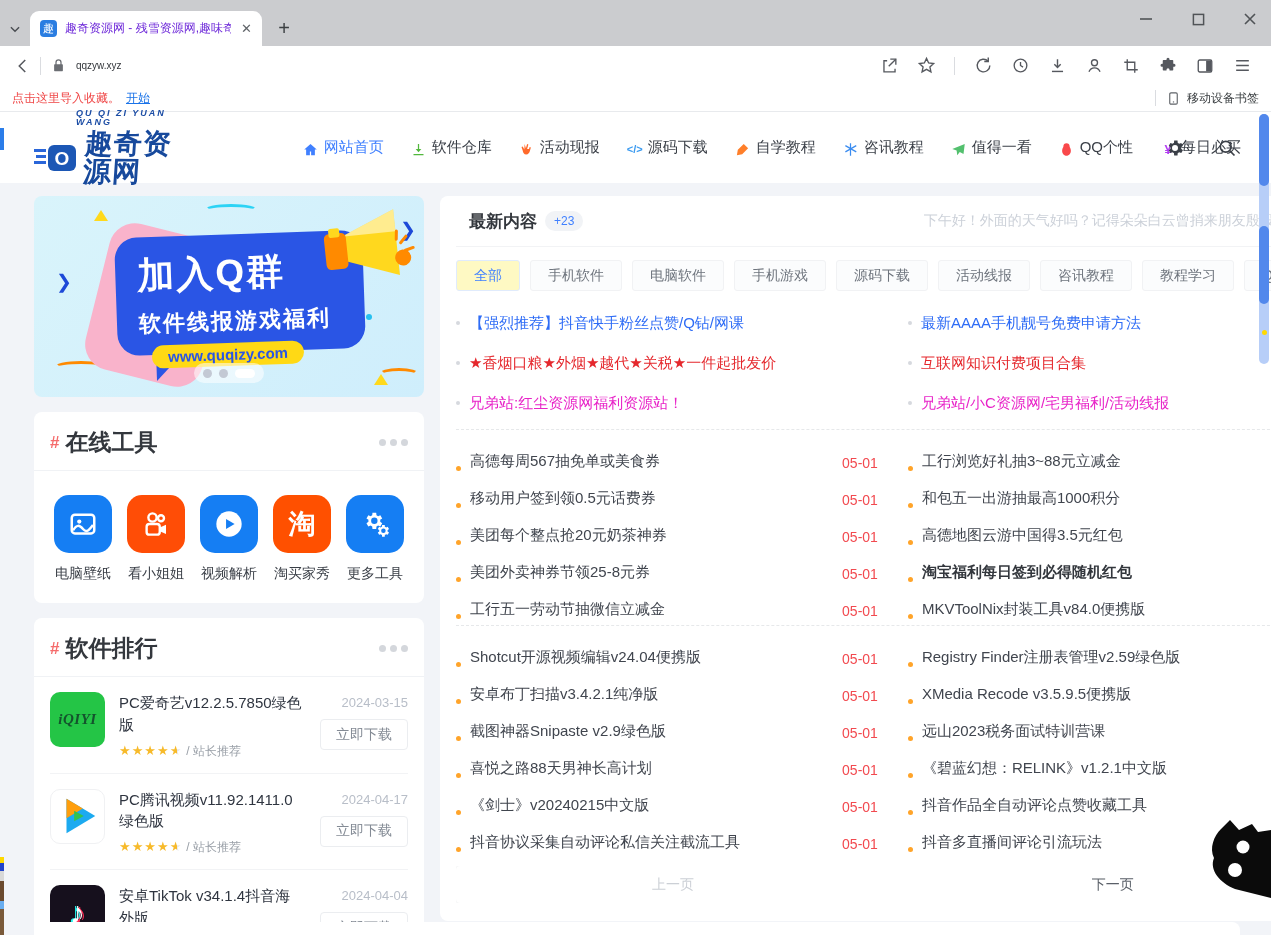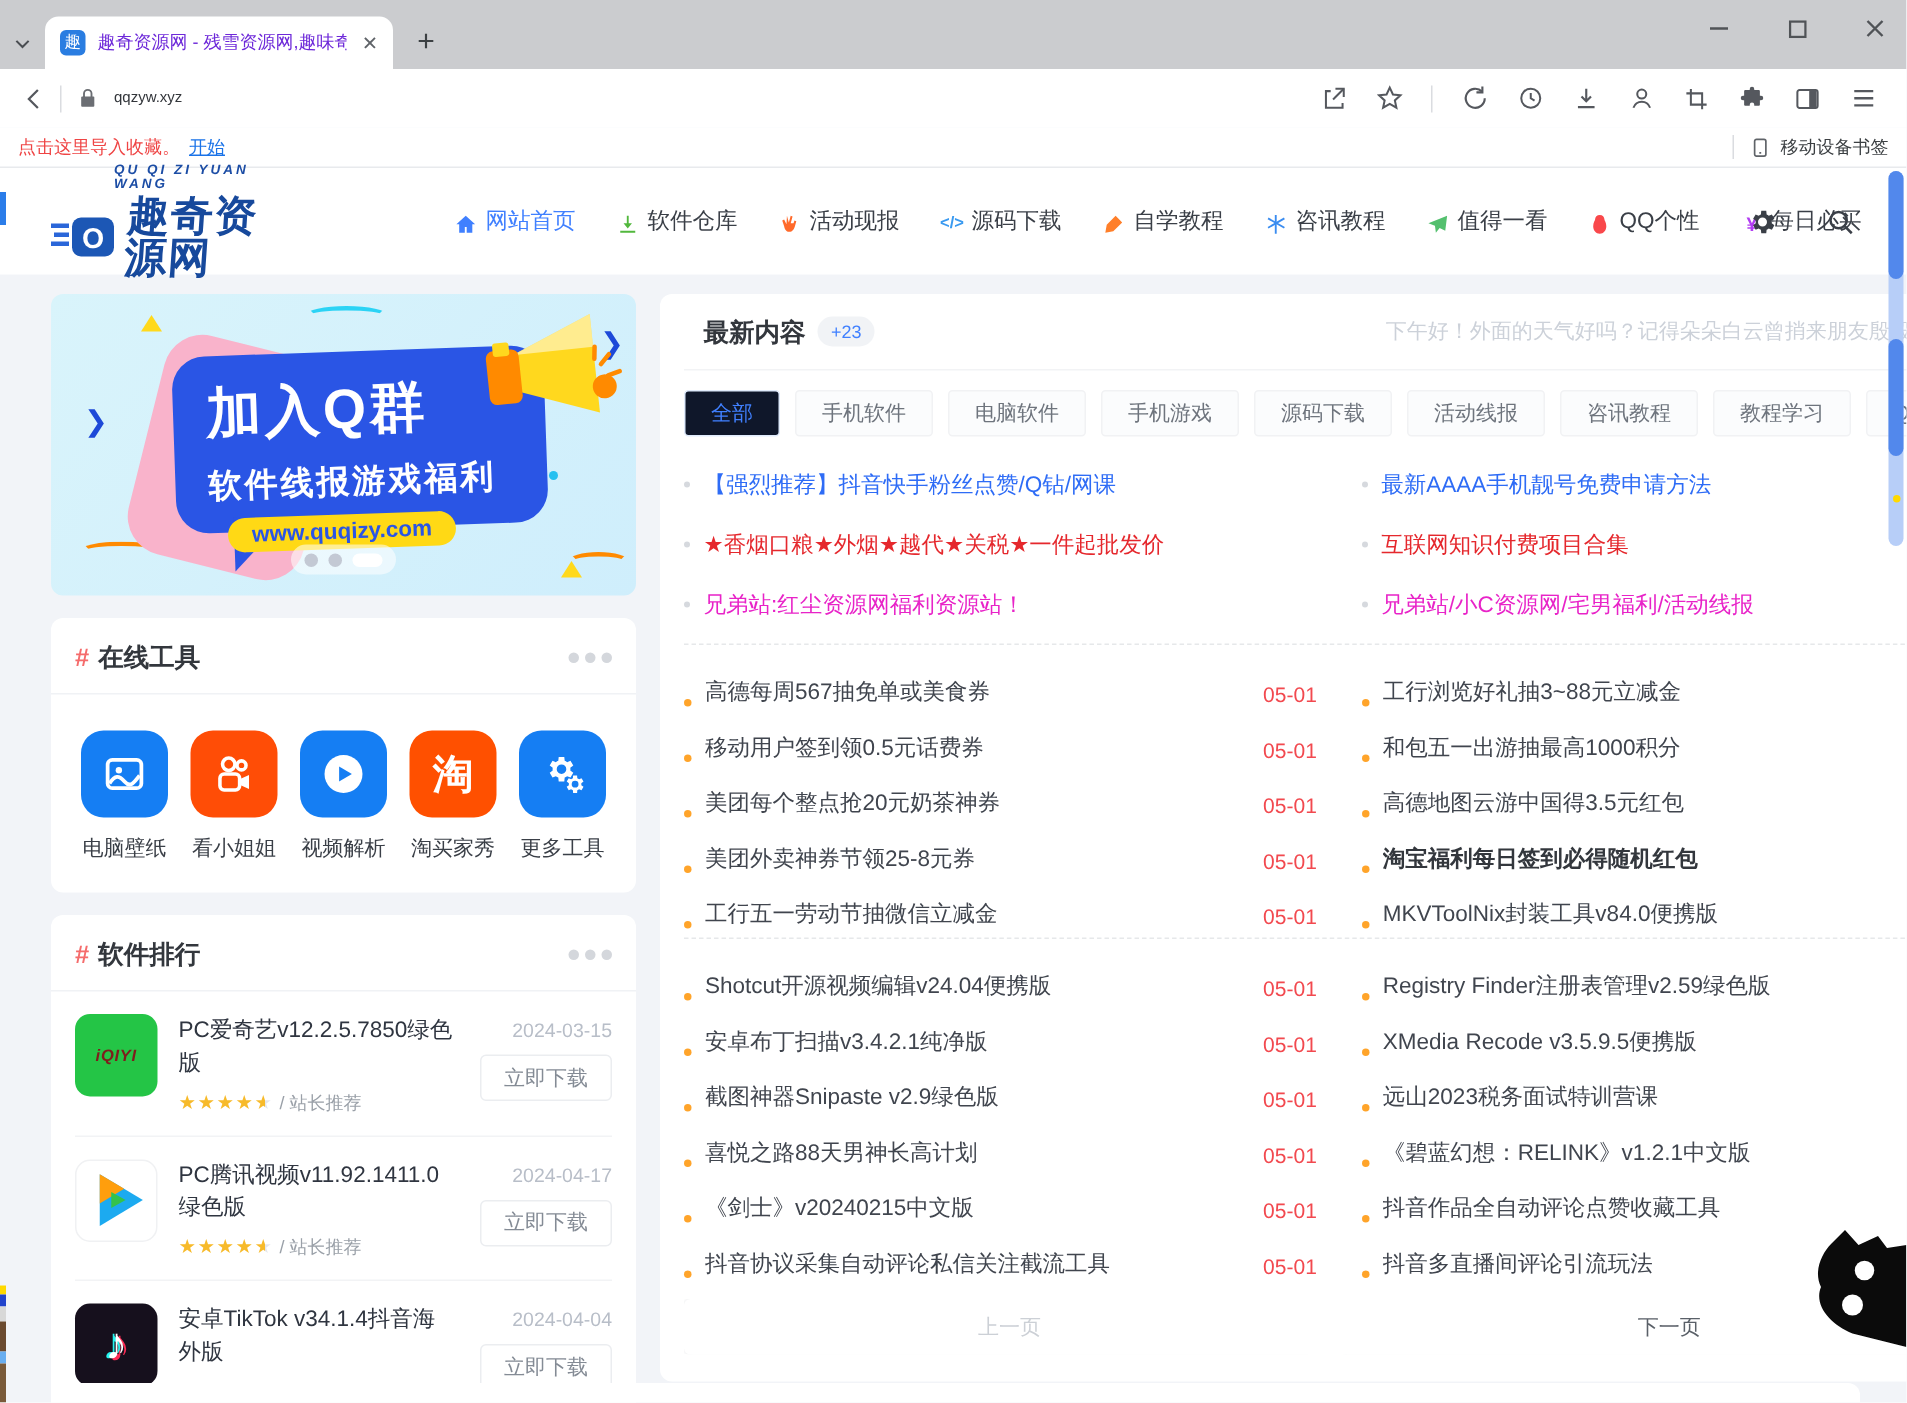--- a/index.html
+++ b/index.html
@@ -62,56 +62,56 @@
   .bn-dot{width:9px;height:9px;border-radius:50%;background:#c3c9d4;}
   .bn-dot.on{width:20px;border-radius:5px;background:#fff;}
   .bn-arrow{position:absolute;color:#1d49d8;font-weight:900;font-size:19px;}
   .shape{position:absolute;}
   .tri{width:0;height:0;border-left:7px solid transparent;border-right:7px solid transparent;}
   .wave{width:54px;height:12px;border-radius:50%;border:3px solid transparent;border-top-color:currentColor;}
 
   
   .sec-head{display:flex;align-items:center;padding:15px 16px 12px;border-bottom:1px solid #f0f2f5;}
   .sec-hash{color:#f56c6c;font-size:17px;margin-right:6px;font-weight:bold;}
-  .sec-title{font-size:17px;font-weight:bold;color:#33373d;}
+  .sec-title{font-size:23px;font-weight:bold;color:#33373d;}
   .sec-dots{margin-left:auto;display:flex;gap:4px;cursor:pointer;}
   .sec-dots i{width:7px;height:7px;border-radius:50%;background:#d4d7dc;}
   .tools-row{display:flex;justify-content:space-between;padding:24px 20px 20px;}
   .tool{display:flex;flex-direction:column;align-items:center;gap:12px;cursor:pointer;}
   .tile-ic{width:58px;height:58px;border-radius:15px;display:flex;align-items:center;justify-content:center;color:#fff;}
   .tool-label{font-size:14px;color:#3a3f47;}
   .tao-char{font-size:27px;font-weight:bold;color:#fff;}
 
   .rank-rows{padding:0 16px;}
   .rank-row{display:flex;gap:14px;padding:15px 0 13px;border-bottom:1px solid #f2f3f5;}
   .rank-row:last-child{border-bottom:none;}
   .appicon{width:55px;height:55px;border-radius:10px;flex:none;display:flex;align-items:center;justify-content:center;overflow:hidden;}
   .appicon--iqiyi{background:#24c546;}
-  .appicon--iqiyi .iq{color:#7f1d1d;font-weight:bold;font-style:italic;font-size:11px;letter-spacing:.5px;}
+  .appicon--iqiyi .iq{color:#14532d;font-weight:bold;font-style:italic;font-size:15px;letter-spacing:.5px;font-family:Liberation Serif, serif;}
   .appicon--tencent{background:#fff;border:1px solid #f0f1f3;}
   .appicon--tiktok{background:#16101d;}
   .appicon--tiktok .tk{color:#fff;font-size:30px;text-shadow:-2px 0 0 #25f4ee,2px 1px 0 #fe2c55;}
   .rank-mid{flex:1;min-width:0;}
   .rank-name{font-size:15px;color:#2f3540;line-height:1.45;width:185px;cursor:pointer;}
   .rank-stars{margin-top:7px;font-size:13px;color:#f7ba2a;letter-spacing:1px;white-space:nowrap;}
   .star-half{background:linear-gradient(90deg,#f7ba2a 55%,#e4e6ea 55%);-webkit-background-clip:text;background-clip:text;color:transparent;}
   .rank-meta{font-size:12px;color:#9aa0a8;letter-spacing:0;margin-left:4px;}
   .rank-right{display:flex;flex-direction:column;align-items:flex-end;gap:9px;padding-top:3px;}
   .rank-date{font-size:13px;color:#b8bec8;}
   .dl-btn{width:88px;height:31px;border:1px solid #ebedf0;border-radius:4px;background:#fff;color:#848b95;font-size:14px;display:flex;align-items:center;justify-content:center;cursor:pointer;}
 
   
   .feed{padding:0 16px;min-height:704px;display:flex;flex-direction:column;}
   .feed-head{display:flex;align-items:center;height:51px;border-bottom:1px solid #f2f3f5;}
   .feed-title{font-size:17px;font-weight:bold;color:#33373d;margin-left:13px;}
   .feed-badge{margin-left:8px;background:#f1f3f6;color:#4080ff;font-size:12px;padding:3px 9px;border-radius:11px;}
   .greeting{margin-left:auto;font-size:14px;color:#ccd1d9;}
   .chips{display:flex;gap:10px;padding:13px 0 12px;}
   .chip{height:31px;padding:0 17px;display:flex;align-items:center;border-radius:3px;font-size:14px;color:#6e747d;background:#fbfcfd;border:1px solid #f1f2f4;cursor:pointer;white-space:nowrap;}
-  .chip.active{background:#0f172a;border-color:#e0ebfc;color:#4080ff;}
+  .chip.active{background:#fef9c3;border-color:#e0ebfc;color:#4080ff;}
   .cols{display:grid;grid-template-columns:1fr 1fr;column-gap:30px;}
   .f-item{display:flex;align-items:center;height:40px;gap:9px;cursor:pointer;}
   .f-dot{width:4px;height:4px;border-radius:50%;background:#d6d9de;flex:none;}
   .f-link{font-size:15px;}
   .dashed{border-top:1px dashed #e6e8ea;margin:6px 0 4px;}
   .li{display:flex;align-items:flex-end;height:37px;gap:9px;}
   .li-dot{width:5px;height:5px;border-radius:50%;background:#ffa42a;flex:none;}
   .li-title{font-size:15px;color:#40454e;flex:1;white-space:nowrap;overflow:hidden;cursor:pointer;}
   .li-title.bold{font-weight:bold;color:#33373d;}
   .li-date{font-size:14px;color:#f2494f;flex:none;}

